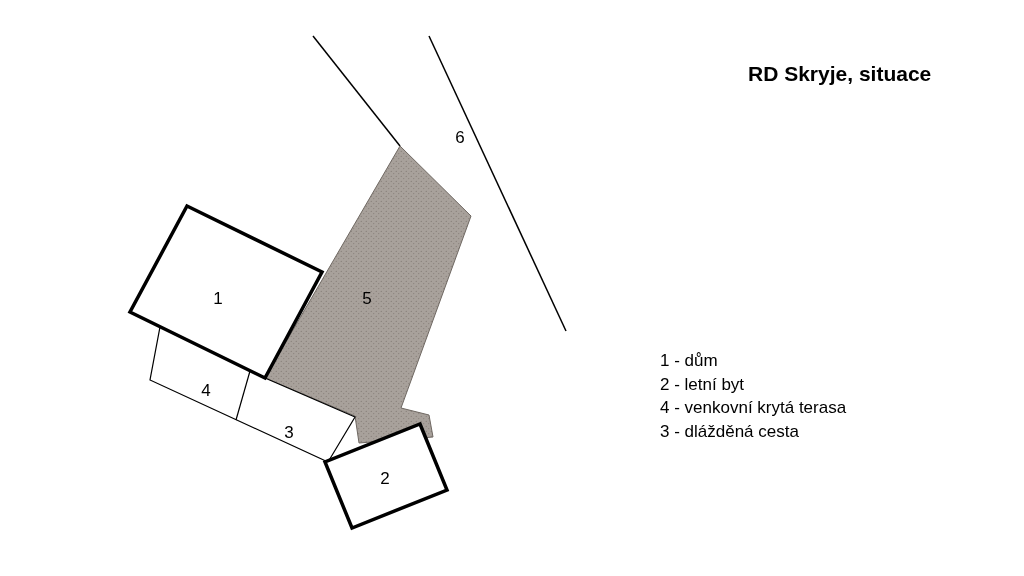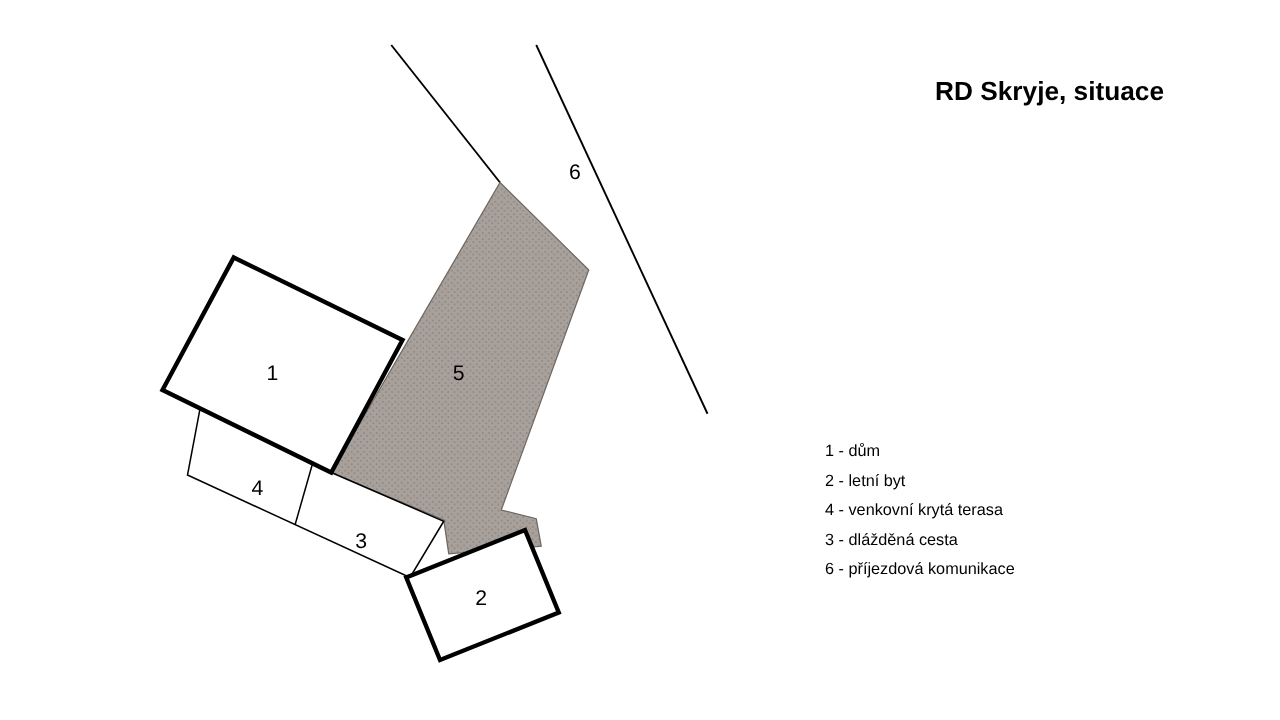--- a/index.html
+++ b/index.html
@@ -18,21 +18,21 @@
     left: 748px;
     top: 62px;
     font-size: 21px;
     font-weight: bold;
     white-space: nowrap;
   }
   .legend {
     position: absolute;
     left: 660px;
     top: 349px;
-    font-size: 13px;
+    font-size: 17px;
     line-height: 23.5px;
   }
   .legend-item { white-space: nowrap; }
   .road-line { stroke: #000; stroke-width: 1.5; fill: none; }
   .path-shape { stroke: #6f6862; stroke-width: 1; }
   .thin { fill: #ffffff; stroke: #000; stroke-width: 1.2; }
   .divider { stroke: #000; stroke-width: 1.2; }
   .thick { fill: #ffffff; stroke: #000; stroke-width: 3.5; stroke-linejoin: miter; }
   .num {
     font-family: "Liberation Sans", sans-serif;
@@ -73,14 +73,13 @@
   <text class="num" x="460" y="143">6</text>
 </svg>
 
 <div class="title">RD Skryje, situace</div>
 
 <div class="legend">
   <div class="legend-item">1 - dům</div>
   <div class="legend-item">2 - letní byt</div>
   <div class="legend-item">4 - venkovní krytá terasa</div>
   <div class="legend-item">3 - dlážděná cesta</div>
-  <div class="legend-item">6 - příjezdová komunikace</div>
 </div>
 
 </body></html>

